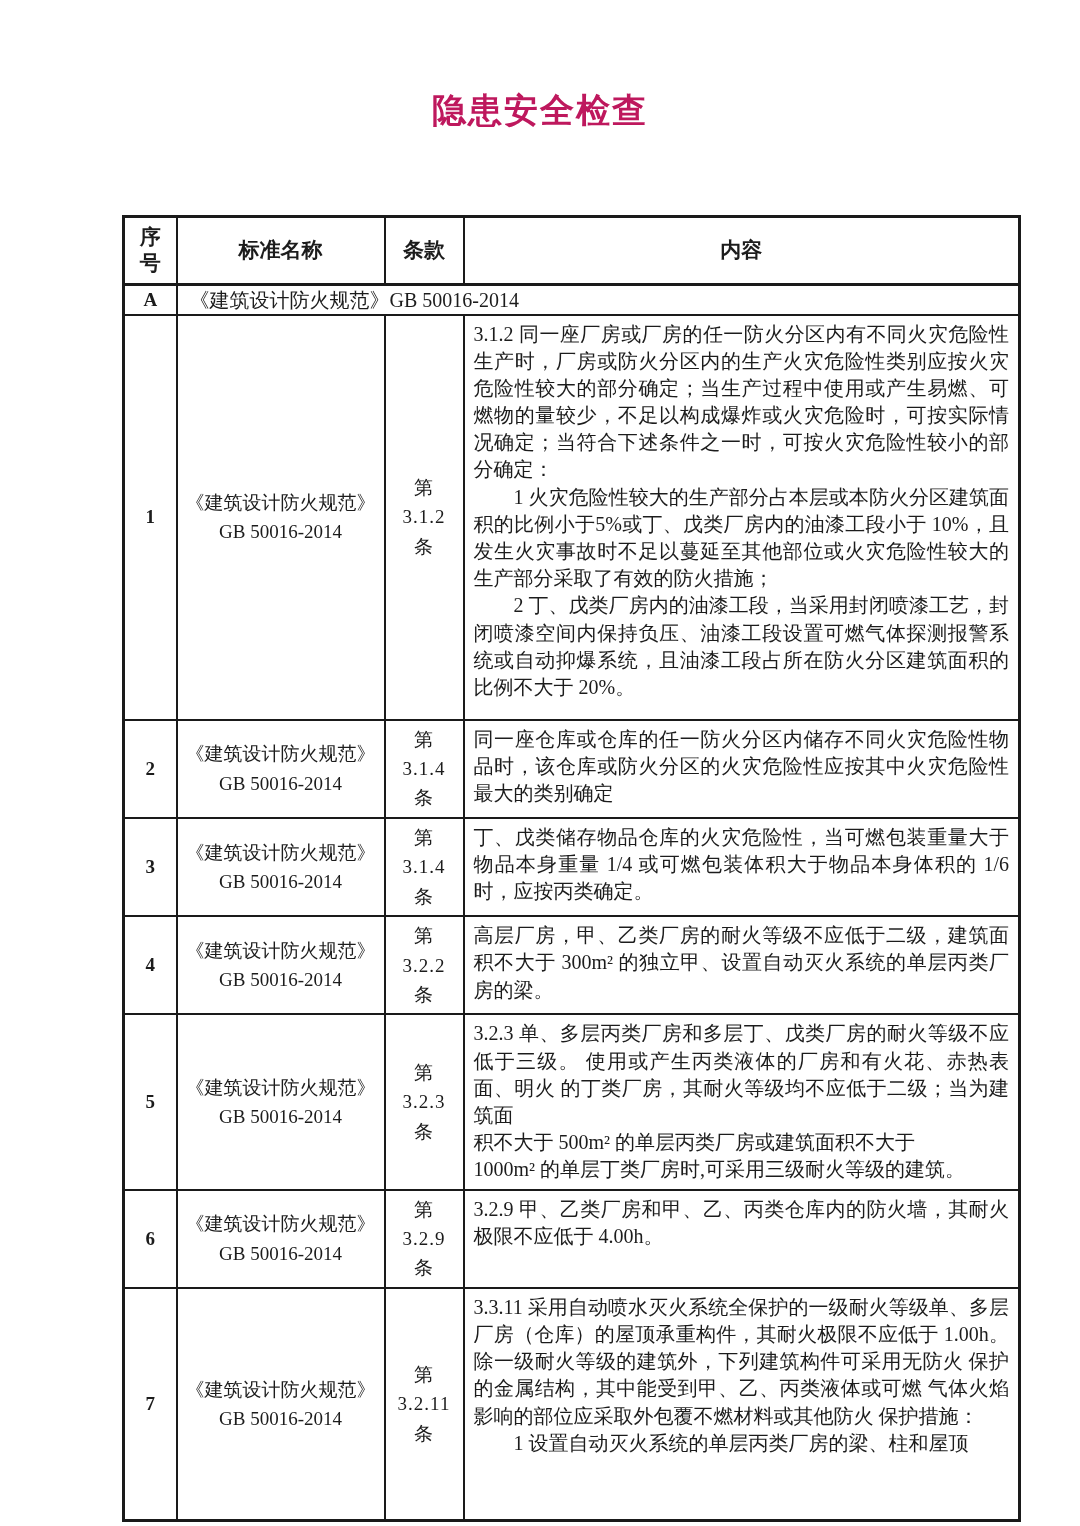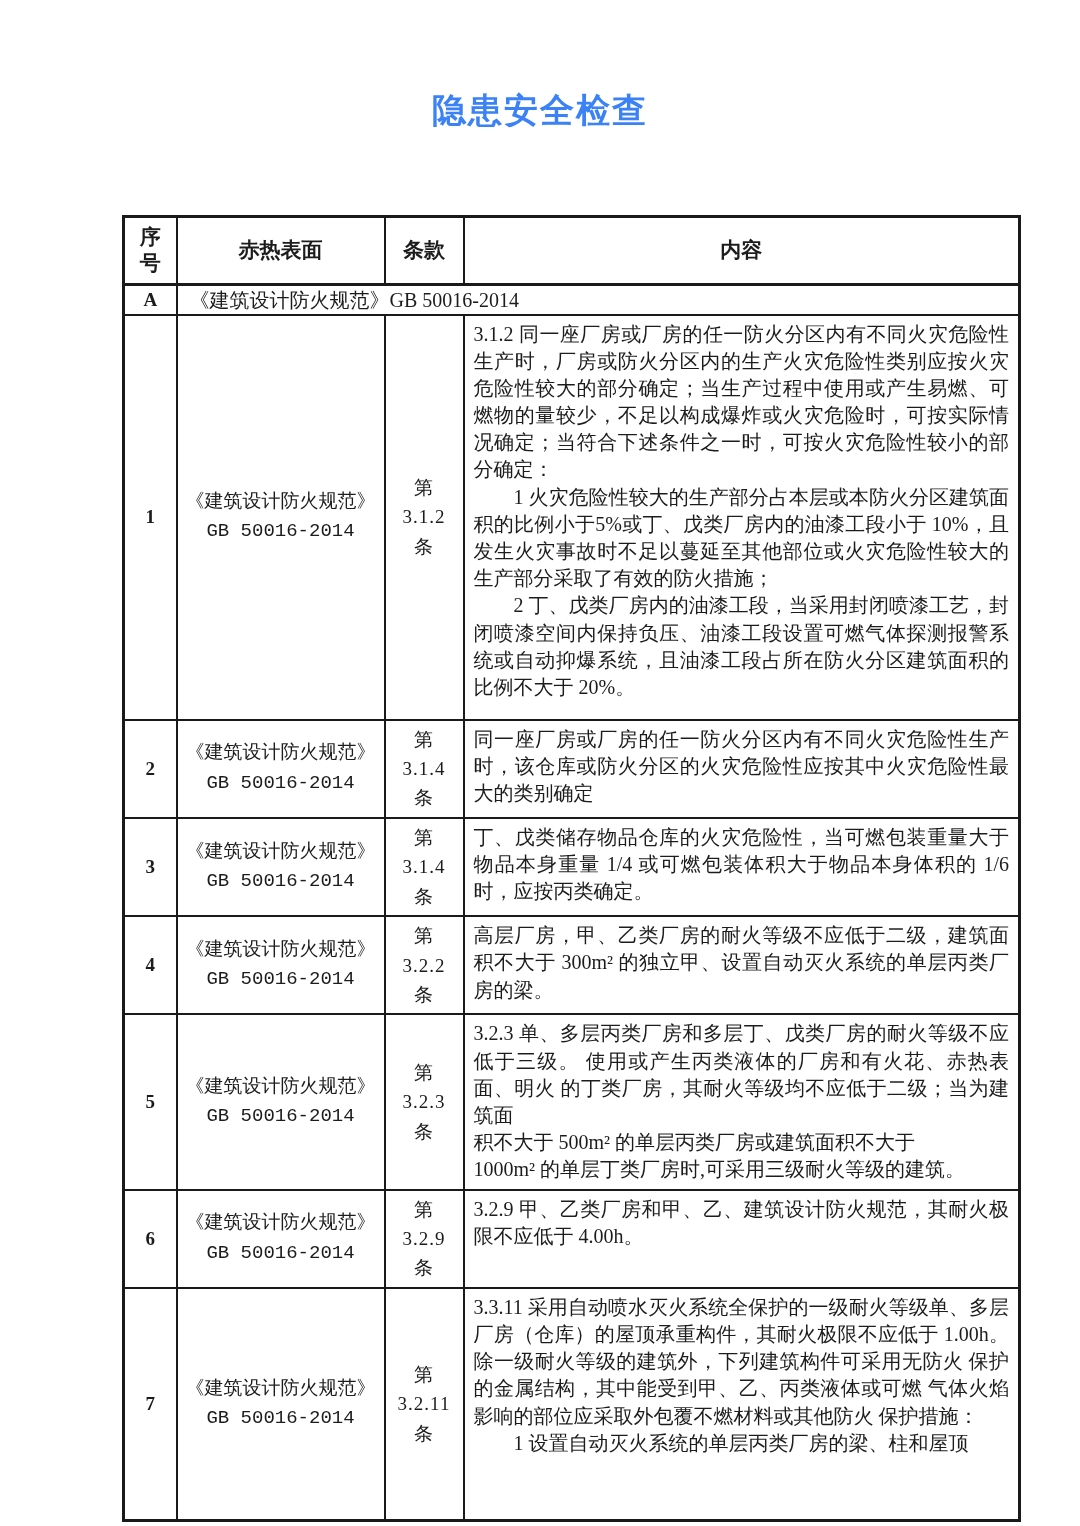--- a/index.html
+++ b/index.html
@@ -13,21 +13,21 @@
     color: #1c1c1c;
     overflow: hidden;
   }
   .title-block {
     padding-top: 88px;
     text-align: center;
     font-family: "Liberation Sans", "DejaVu Sans", sans-serif;
     font-weight: 700;
     font-size: 34px;
     line-height: 1.32;
-    color: #3b82f6;
+    color: #be185d;
     letter-spacing: 2px;
   }
   .doc-table {
     position: absolute;
     left: 122px;
     top: 215px;
     width: 896px;
     border-collapse: collapse;
     table-layout: fixed;
     border: 3px solid #1a1a1a;
@@ -51,21 +51,20 @@
     font-weight: 700;
     font-size: 19px;
     font-family: "Liberation Serif", "DejaVu Serif", serif;
   }
   td.cell-standard {
     text-align: center;
     font-size: 19px;
     white-space: pre-line;
     line-height: 1.55;
     padding: 4px 6px;
-    font-family: Liberation Mono, monospace;
   }
   td.cell-clause {
     text-align: center;
     font-size: 19px;
     white-space: pre-line;
     line-height: 1.55;
     letter-spacing: 1px;
     padding: 4px 2px;
   }
   td.cell-content {
@@ -96,21 +95,21 @@
     <colgroup>
       <col style="width:53px">
       <col style="width:208px">
       <col style="width:79px">
       <col style="width:556px">
     </colgroup>
     <thead>
       <tr style="height:64px">
         <th>序
 号</th>
-        <th>赤热表面</th>
+        <th>标准名称</th>
         <th>条款</th>
         <th>内容</th>
       </tr>
     </thead>
     <tbody>
       <tr class="section-row">
         <td class="cell-num">A</td>
         <td class="cell-section" colspan="3">《建筑设计防火规范》GB 50016-2014</td>
       </tr>
 
@@ -126,21 +125,21 @@
 　　2 丁、戊类厂房内的油漆工段，当采用封闭喷漆工艺，封闭喷漆空间内保持负压、油漆工段设置可燃气体探测报警系统或自动抑爆系统，且油漆工段占所在防火分区建筑面积的比例不大于 20%。</td>
       </tr>
 
       <tr style="height:80px">
         <td class="cell-num">2</td>
         <td class="cell-standard">《建筑设计防火规范》
 GB 50016-2014</td>
         <td class="cell-clause">第
 3.1.4
 条</td>
-        <td class="cell-content">同一座厂房或厂房的任一防火分区内有不同火灾危险性生产时，该仓库或防火分区的火灾危险性应按其中火灾危险性最大的类别确定</td>
+        <td class="cell-content">同一座仓库或仓库的任一防火分区内储存不同火灾危险性物品时，该仓库或防火分区的火灾危险性应按其中火灾危险性最大的类别确定</td>
       </tr>
 
       <tr style="height:82px">
         <td class="cell-num">3</td>
         <td class="cell-standard">《建筑设计防火规范》
 GB 50016-2014</td>
         <td class="cell-clause">第
 3.1.4
 条</td>
         <td class="cell-content">丁、戊类储存物品仓库的火灾危险性，当可燃包装重量大于物品本身重量 1/4 或可燃包装体积大于物品本身体积的 1/6 时，应按丙类确定。</td>
@@ -168,21 +167,21 @@
 1000m² 的单层丁类厂房时,可采用三级耐火等级的建筑。</td>
       </tr>
 
       <tr style="height:83px">
         <td class="cell-num">6</td>
         <td class="cell-standard">《建筑设计防火规范》
 GB 50016-2014</td>
         <td class="cell-clause">第
 3.2.9
 条</td>
-        <td class="cell-content">3.2.9 甲、乙类厂房和甲、乙、建筑设计防火规范，其耐火极限不应低于 4.00h。</td>
+        <td class="cell-content">3.2.9 甲、乙类厂房和甲、乙、丙类仓库内的防火墙，其耐火极限不应低于 4.00h。</td>
       </tr>
 
       <tr style="height:233px">
         <td class="cell-num">7</td>
         <td class="cell-standard">《建筑设计防火规范》
 GB 50016-2014</td>
         <td class="cell-clause">第
 3.2.11
 条</td>
         <td class="cell-content">3.3.11 采用自动喷水灭火系统全保护的一级耐火等级单、多层厂房（仓库）的屋顶承重构件，其耐火极限不应低于 1.00h。 除一级耐火等级的建筑外，下列建筑构件可采用无防火 保护的金属结构，其中能受到甲、乙、丙类液体或可燃 气体火焰影响的部位应采取外包覆不燃材料或其他防火 保护措施：

